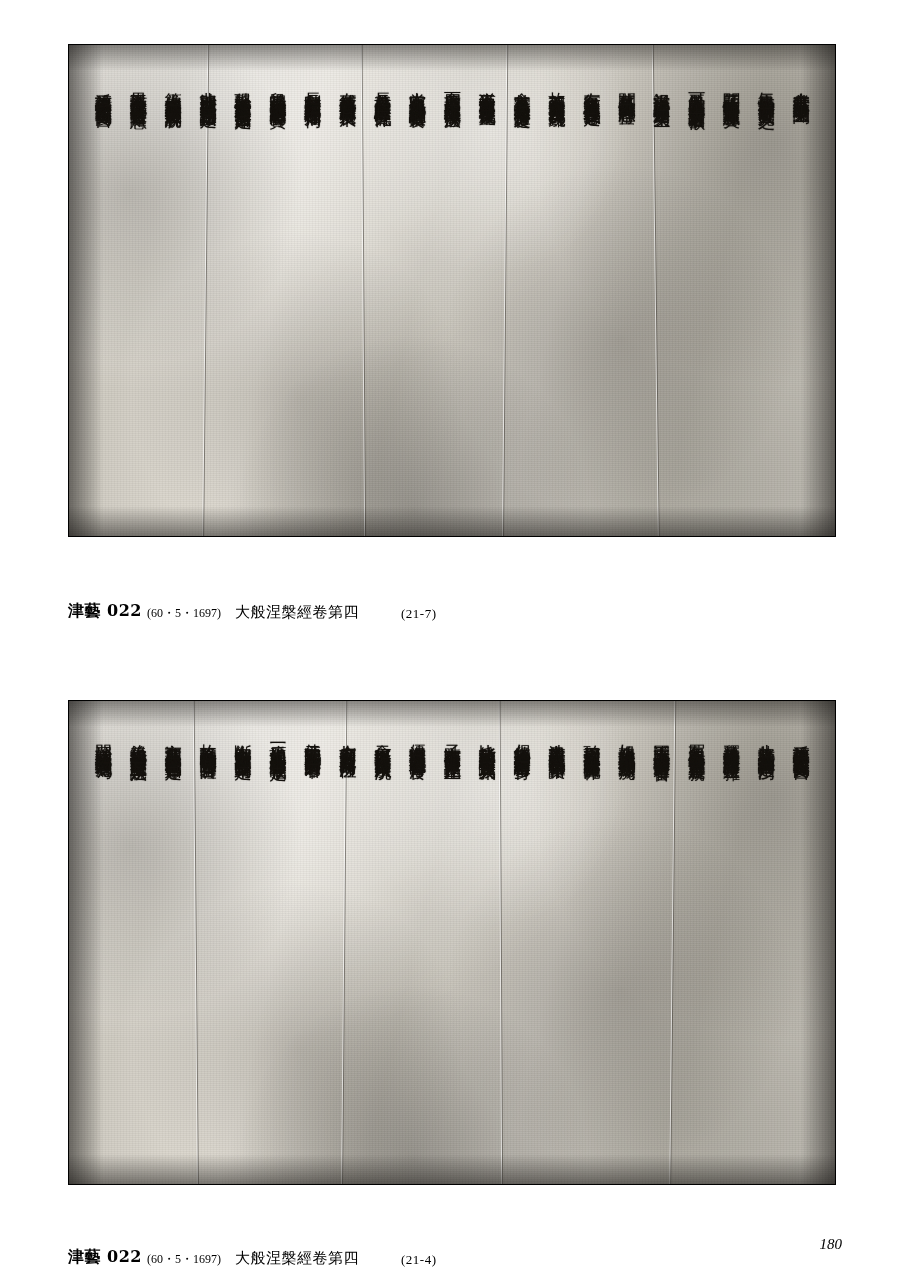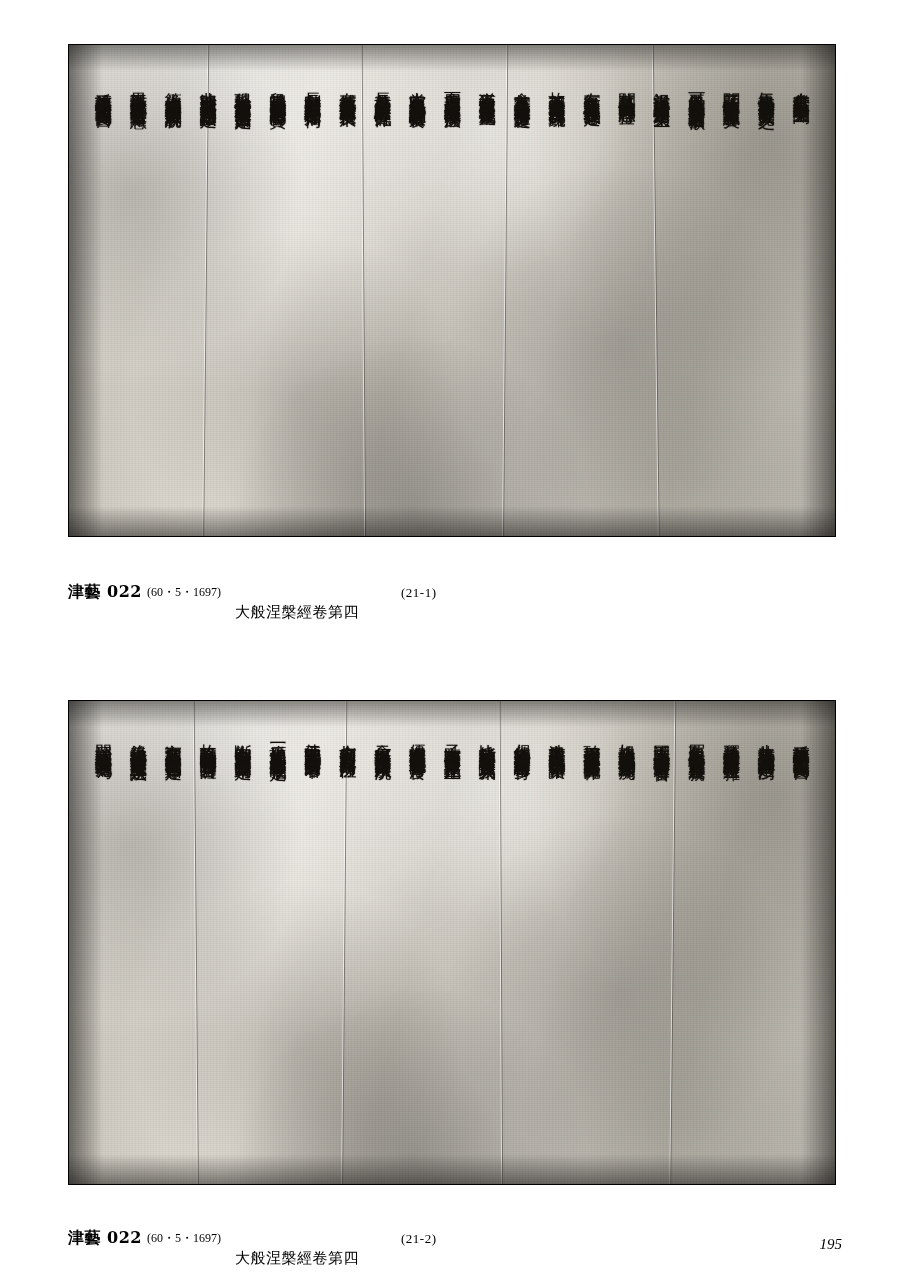--- a/index.html
+++ b/index.html
@@ -116,21 +116,21 @@
     flex: 0 0 auto;
   }
   #plate-2 .columns { top: 30px; bottom: 24px; }
 
   
   .caption {
     position: absolute;
     left: 68px;
     width: 768px;
     display: flex;
-    align-items: center;
+    align-items: flex-end;
     white-space: nowrap;
   }
   #caption-1 { top: 563px; }
   #caption-2 { top: 1209px; }
 
   .cap-id {
     font-family: "DejaVu Serif", "Liberation Serif", serif;
     font-size: 16px;
     font-weight: bold;
     letter-spacing: 0.5px;
@@ -201,21 +201,21 @@
       <div class="col">等人破壞如來所制戒律正行威儀說解脫</div>
       <div class="col">果離不淨法及壞甚深秘密之教各自隨意</div>
       <div class="col">反說經傳而作是言如來皆聽我等食肉自</div>
     </div>
   </div>
 
   <div class="caption" id="caption-1">
     <span class="cap-id">津藝 022</span>
     <span class="cap-code">(60・5・1697)</span>
     <span class="cap-title">大般涅槃經卷第四</span>
-    <span class="cap-seq">(21-1)</span>
+    <span class="cap-seq">(21-7)</span>
   </div>
 
   <div class="plate" id="plate-2">
     <div class="manuscript"></div>
     <div class="crease" style="left:16%; transform: rotate(-0.5deg);"></div>
     <div class="crease" style="left:36%; transform: rotate(0.5deg);"></div>
     <div class="crease" style="left:56%; transform: rotate(-0.3deg);"></div>
     <div class="crease" style="left:79%; transform: rotate(0.6deg);"></div>
     <div class="edge-shade left"></div>
     <div class="edge-shade right"></div>
@@ -244,18 +244,18 @@
       <div class="col">言迦葉如有四部之衆來問我言世尊如是</div>
       <div class="col">緣義也如來初出何故不爲波斯匿王說是法</div>
       <div class="col">門深妙之義或時說深或時淺或名爲犯</div>
     </div>
   </div>
 
   <div class="caption" id="caption-2">
     <span class="cap-id">津藝 022</span>
     <span class="cap-code">(60・5・1697)</span>
     <span class="cap-title">大般涅槃經卷第四</span>
-    <span class="cap-seq">(21-2)</span>
-  </div>
-
-  <div class="folio">195</div>
+    <span class="cap-seq">(21-4)</span>
+  </div>
+
+  <div class="folio">180</div>
 
 </div>
 
 </body></html>

